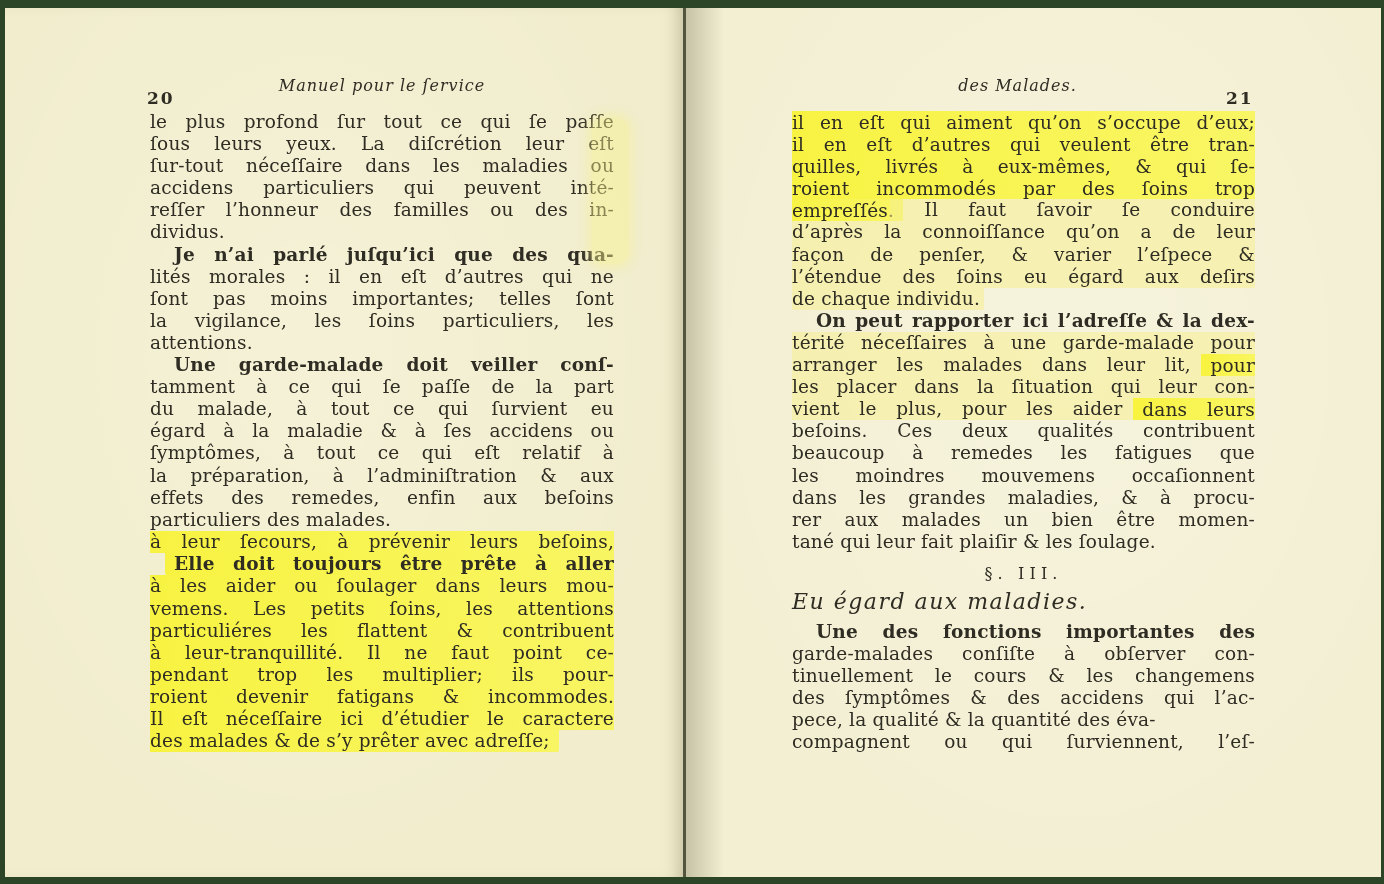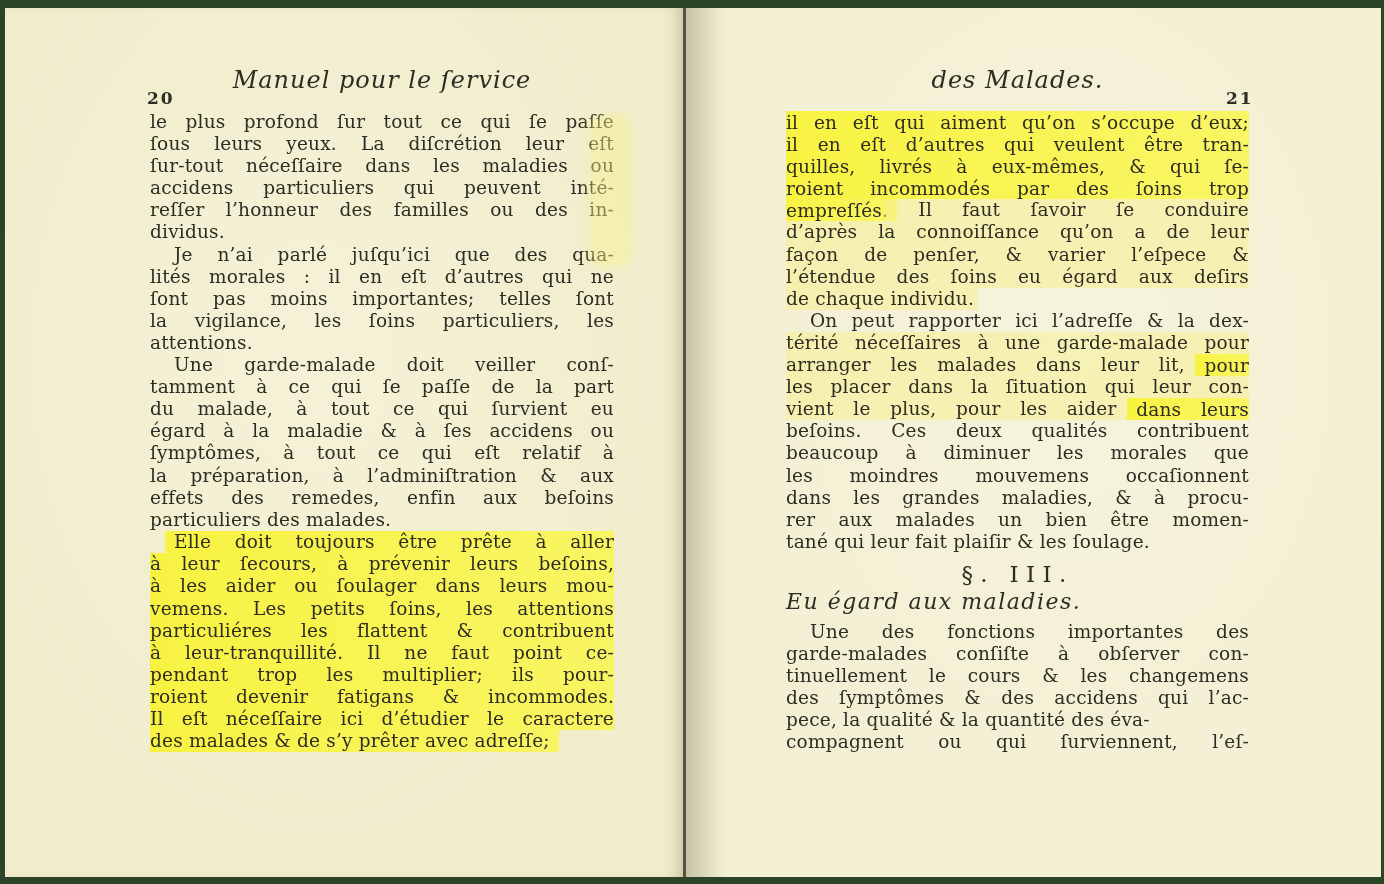--- a/index.html
+++ b/index.html
@@ -27,56 +27,56 @@
     width:695px;
     background:#f3efd3;
     background-image:radial-gradient(ellipse at 55% 40%, rgba(255,255,246,0.3), rgba(0,0,0,0) 70%);
   }
   .page-right::before{
     content:"";position:absolute;left:0;top:0;bottom:0;width:38px;
     background:linear-gradient(to right, rgba(96,92,60,0.30), rgba(96,92,60,0.0));
     pointer-events:none;
   }
   .header{
-    position:absolute;top:58px;height:26px;font-style:italic;
-    font-size:24px;letter-spacing:1px;white-space:nowrap;
+    position:absolute;top:68px;height:26px;font-style:italic;
+    font-size:16px;letter-spacing:1px;white-space:nowrap;
   }
   .pageno{
     position:absolute;top:80px;font-size:17px;font-style:normal;
     letter-spacing:2px;font-weight:bold;
   }
   .page-left .pageno{left:142px;}
   .page-left .header{left:145px;width:464px;text-align:center;}
   .page-right .header{left:100px;width:463px;text-align:center;}
   .page-right .pageno{left:540px;}
   .column{
     position:absolute;top:103px;
     font-size:18.5px;line-height:22.1px;
   }
   .page-left .column{left:145px;width:464px;}
-  .page-right .column{left:100px;width:463px;}
+  .page-right .column{left:106px;width:463px;}
   .line{
     height:22.1px;overflow:hidden;
     text-align:justify;text-align-last:justify;
     letter-spacing:0.2px;
   }
   .line.last{text-align-last:left;}
-  .line.indent{text-indent:24px;}
+  .line.indent{text-indent:24px;font-weight:bold;}
   .h1{
     background:rgba(245,238,145,0.55);
     padding:2px 4px;margin:0 -4px;border-radius:3px;
     box-decoration-break:clone;
   }
   .h2{
     background:linear-gradient(97deg, rgba(248,243,45,0.88), rgba(250,247,70,0.78));
     padding:2.5px 9px;margin:0 -9px;border-radius:4px;
     box-decoration-break:clone;
   }
   .heading{
-    text-align:center;font-size:23px;letter-spacing:0.32em;
+    text-align:center;font-size:16px;letter-spacing:0.32em;
     margin-top:10px;height:28px;
   }
   .subheading{
     font-style:italic;font-size:22px;letter-spacing:1.5px;
     height:30px;
   }
   .margin-strip{
     position:absolute;left:587px;top:110px;width:36px;height:146px;
     background:rgba(247,241,140,0.45);
     box-shadow:0 0 10px 5px rgba(247,241,140,0.40);
@@ -111,22 +111,22 @@
           <div class="line indent"><span class="h0">Une garde-malade doit veiller conſ-</span></div>
           <div class="line"><span class="h0">tamment à ce qui ſe paſſe de la part</span></div>
           <div class="line"><span class="h0">du malade, à tout ce qui ſurvient eu</span></div>
           <div class="line"><span class="h0">égard à la maladie &amp; à ſes accidens ou</span></div>
           <div class="line"><span class="h0">ſymptômes, à tout ce qui eſt relatif à</span></div>
           <div class="line"><span class="h0">la préparation, à l’adminiſtration &amp; aux</span></div>
           <div class="line"><span class="h0">effets des remedes, enfin aux beſoins</span></div>
           <div class="line last"><span class="h0">particuliers des malades.</span></div>
         </div>
         <div>
+          <div class="line"><span class="h2">à leur ſecours, à prévenir leurs beſoins,</span></div>
           <div class="line indent"><span class="h2">Elle doit toujours être prête à aller</span></div>
-          <div class="line"><span class="h2">à leur ſecours, à prévenir leurs beſoins,</span></div>
           <div class="line"><span class="h2">à les aider ou ſoulager dans leurs mou-</span></div>
           <div class="line"><span class="h2">vemens. Les petits ſoins, les attentions</span></div>
           <div class="line"><span class="h2">particuliéres les flattent &amp; contribuent</span></div>
           <div class="line"><span class="h2">à leur-tranquillité. Il ne faut point ce-</span></div>
           <div class="line"><span class="h2">pendant trop les multiplier; ils pour-</span></div>
           <div class="line"><span class="h2">roient devenir fatigans &amp; incommodes.</span></div>
           <div class="line"><span class="h2">Il eſt néceſſaire ici d’étudier le caractere</span></div>
           <div class="line last"><span class="h2">des malades &amp; de s’y prêter avec adreſſe;</span></div>
         </div>
       </div>
@@ -148,21 +148,21 @@
           <div class="line"><span class="h1">l’étendue des ſoins eu égard aux deſirs</span></div>
           <div class="line last"><span class="h1">de chaque individu.</span></div>
         </div>
         <div>
           <div class="line indent"><span class="h0">On peut rapporter ici l’adreſſe &amp; la dex-</span></div>
           <div class="line"><span class="h1">térité néceſſaires à une garde-malade pour</span></div>
           <div class="line"><span class="h1">arranger les malades dans leur lit, </span><span class="h2">pour</span></div>
           <div class="line"><span class="h1">les placer dans la ſituation qui leur con-</span></div>
           <div class="line"><span class="h1">vient le plus, pour les aider </span><span class="h2">dans leurs</span></div>
           <div class="line"><span class="h0">beſoins.  Ces deux qualités contribuent</span></div>
-          <div class="line"><span class="h0">beaucoup à diminuer les morales que</span></div>
+          <div class="line"><span class="h0">beaucoup à remedes les fatigues que</span></div>
           <div class="line"><span class="h0">les moindres mouvemens occaſionnent</span></div>
           <div class="line"><span class="h0">dans les grandes maladies, &amp; à procu-</span></div>
           <div class="line"><span class="h0">rer aux malades un bien être momen-</span></div>
           <div class="line last"><span class="h0">tané qui leur fait plaiſir &amp; les ſoulage.</span></div>
         </div>
         <div class="heading">§. III.</div>
         <div class="subheading">Eu égard aux maladies.</div>
         <div>
           <div class="line indent"><span class="h0">Une des fonctions importantes des</span></div>
           <div class="line"><span class="h0">garde-malades conſiſte à obſerver con-</span></div>

